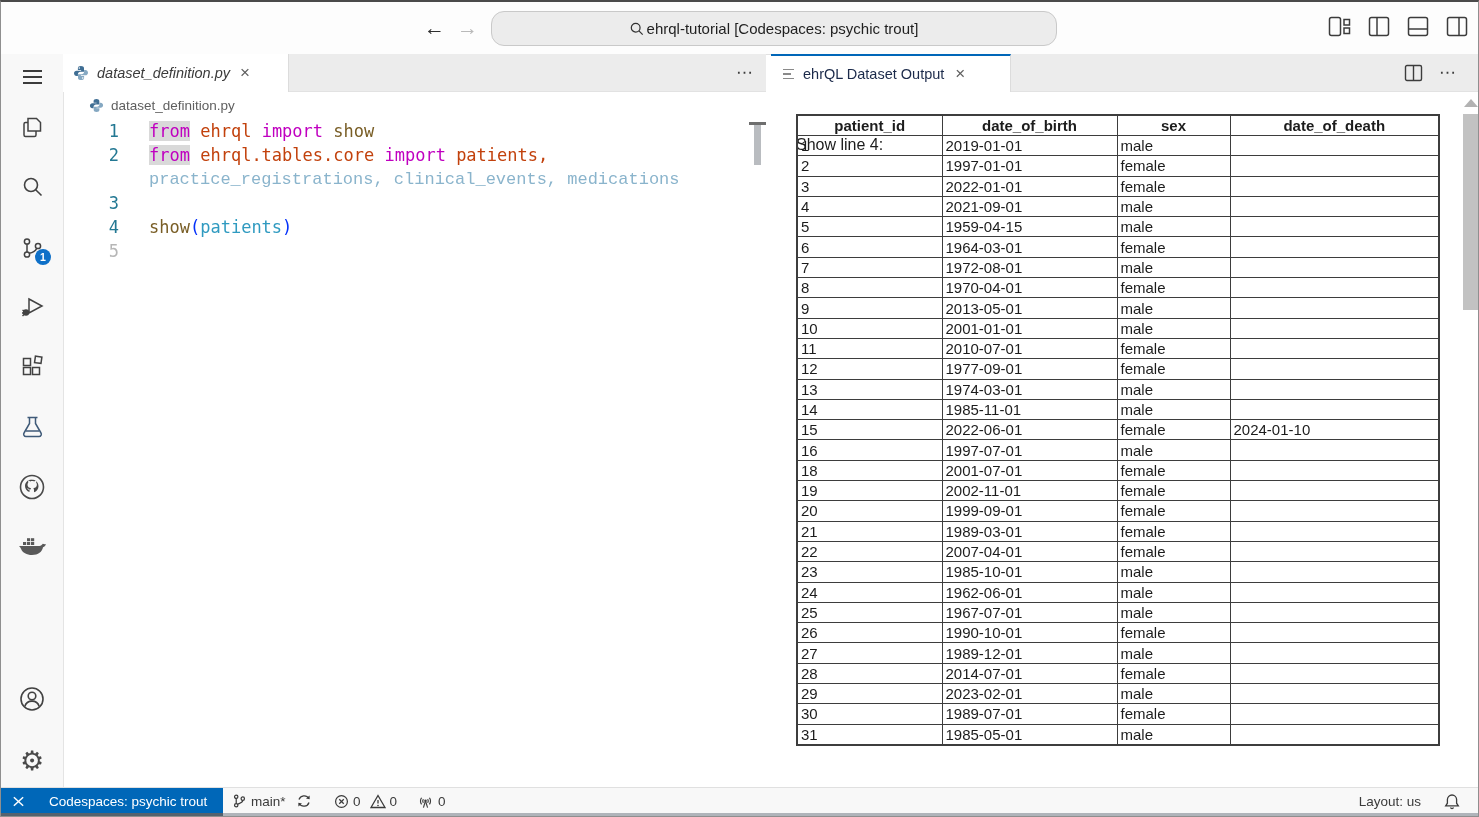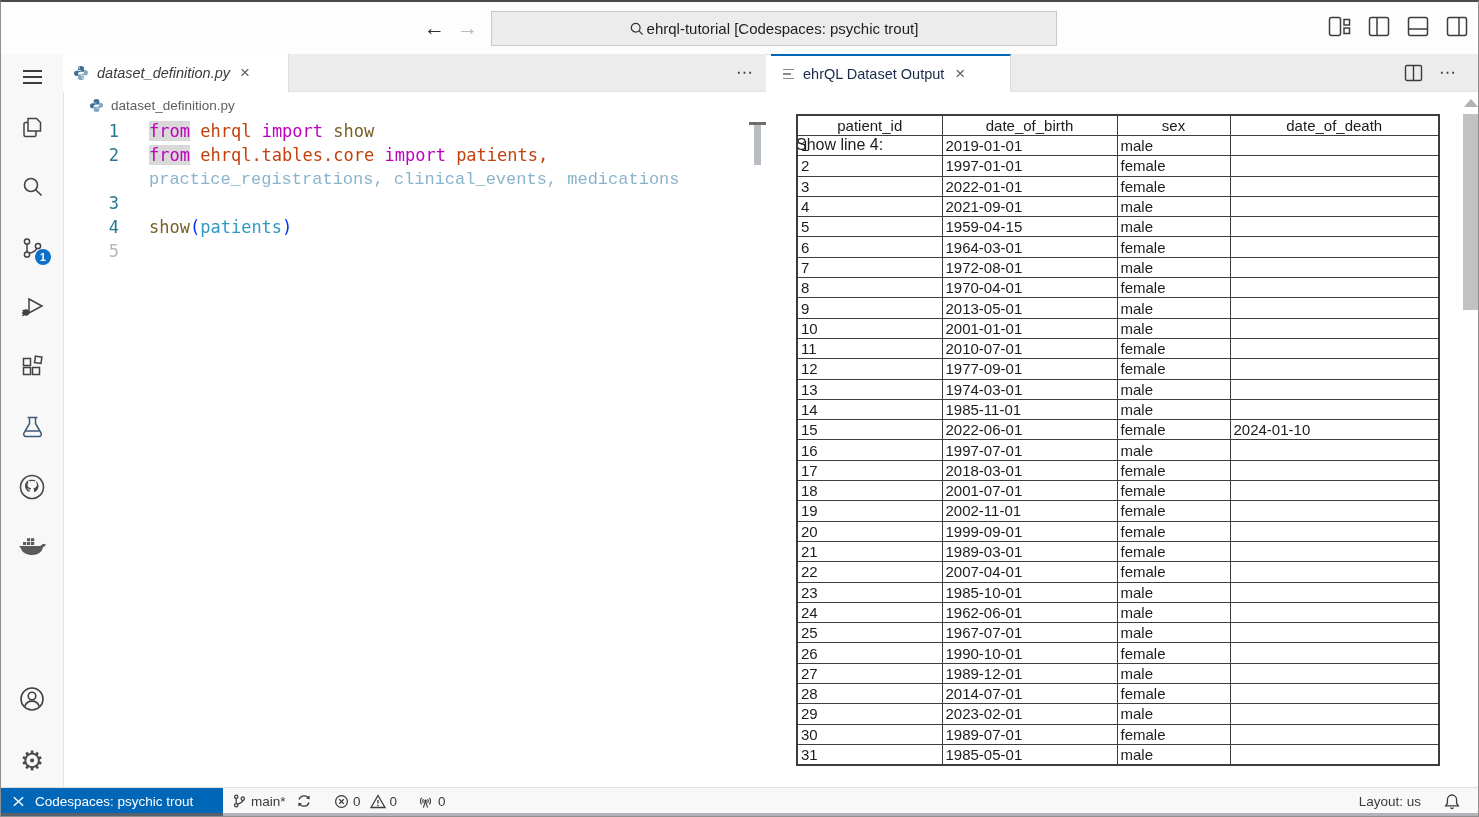--- a/index.html
+++ b/index.html
@@ -3,21 +3,21 @@
 <meta charset="utf-8">
 <style>
   html,body{margin:0;padding:0;background:#9aa0a6;font-family:"Liberation Sans",sans-serif;}
   #window{position:relative;width:1479px;height:817px;background:#ffffff;overflow:hidden;
           box-sizing:border-box;border:1px solid #8f8f8f;border-top:2px solid #4a4a4a;}
   
   .titlebar{position:absolute;left:0;top:0;width:100%;height:52px;background:#fdfdfd;border-bottom:1px solid #e1e1e1;}
   .nav-arrow{position:absolute;top:11px;font-size:21px;color:#2f2f2f;cursor:pointer;line-height:30px;}
   .nav-arrow.fwd{color:#b9b9b9;}
   .searchbox{position:absolute;left:490px;top:9px;width:564px;height:33px;background:#ececec;
-             border:1px solid #c9c9c9;border-radius:0;display:flex;align-items:center;justify-content:center;
+             border:1px solid #c9c9c9;border-radius:13px;display:flex;align-items:center;justify-content:center;
              gap:3px;font-size:15px;color:#1f1f1f;}
   .tb-icons{position:absolute;right:10px;top:14px;display:flex;gap:17px;}
   .tb-icons svg{display:block;}
   
   .activitybar{position:absolute;left:0;top:52px;width:62px;height:733px;background:#f8f8f8;border-right:1px solid #e4e4e4;}
   .act-item{position:absolute;left:0;width:62px;height:34px;display:flex;align-items:center;justify-content:center;cursor:pointer;}
   .menu-lines{display:flex;flex-direction:column;gap:4.5px;}
   .menu-lines i{display:block;width:19px;height:1.7px;background:#3c3c3c;}
   .badge{position:absolute;right:12px;bottom:0px;width:16px;height:16px;border-radius:50%;background:#0e70c8;
          color:#fff;font-size:10.5px;display:flex;align-items:center;justify-content:center;font-weight:bold;}
@@ -46,30 +46,30 @@
   .panel-tabbar{position:absolute;left:770px;top:52px;width:709px;height:38px;background:#ececec;border-bottom:1px solid #e2e2e2;box-sizing:border-box;}
   .panel-tab{position:absolute;left:770px;top:52px;height:38px;background:#ffffff;display:flex;align-items:center;
              padding:0 12px;box-sizing:border-box;border-top:2.5px solid #0066b8;border-right:1px solid #dcdcdc;cursor:pointer;}
   .panel-tab .lbl{font-size:14.5px;color:#1b2a4a;margin:0 9px;}
   .webview-lines{display:flex;flex-direction:column;gap:3px;}
   .webview-lines i{display:block;height:1.6px;background:#8a8a8a;}
   .panel-actions{position:absolute;top:60px;display:flex;gap:16px;align-items:center;}
   .show-line{position:absolute;left:795px;top:91px;font-size:16px;color:#1c1c1c;margin-top:43px;}
   .table-clip{position:absolute;left:795px;top:112px;width:650px;height:673px;overflow:hidden;}
   table.out{border-collapse:collapse;table-layout:fixed;border:2px solid #3d3d3d;font-size:15px;color:#1c1c1c;}
-  table.out th{border:1px solid #3d3d3d;font-weight:normal;text-align:center;height:19px;padding:0 3px;margin-left:25px;}
+  table.out th{border:1px solid #3d3d3d;font-weight:bold;text-align:center;height:19px;padding:0 3px;margin-left:25px;}
   table.out td{border:1px solid #3d3d3d;height:19.3px;padding:0 3px;text-align:left;white-space:nowrap;overflow:hidden;}
   .pn-sb-arrow{position:absolute;left:1463px;top:97px;width:0;height:0;cursor:pointer;
                border-left:7px solid transparent;border-right:7px solid transparent;border-bottom:8px solid #b2b2b2;}
   .pn-sb{position:absolute;left:1462px;top:112px;width:15px;height:196px;background:#c2c2c2;cursor:pointer;}
   
   .statusbar{position:absolute;left:0;top:785px;width:100%;height:26px;background:#f8f8f8;border-top:1px solid #e0e0e0;
              box-sizing:border-box;font-size:13.5px;color:#3b3b3b;}
   .remote{position:absolute;left:0;top:0;width:222px;height:26px;background:#0067b8;color:#fff;display:flex;
-          align-items:center;gap:10px;padding-left:11px;box-sizing:border-box;cursor:pointer;}
+          align-items:center;gap:24px;padding-left:11px;box-sizing:border-box;cursor:pointer;}
   .sb-item{position:absolute;top:0;height:26px;display:flex;align-items:center;gap:4px;cursor:pointer;}
   .sb-item svg{display:block;}
   
   .bg-strip{position:absolute;left:0;top:811px;width:100%;height:6px;background:#b0b4ba;overflow:hidden;}
   .bg-strip .dark{position:absolute;left:0;top:0;width:222px;height:6px;background:#55626e;}
   .bg-frag{position:absolute;top:0;font-size:17px;font-weight:bold;color:#2a2a2a;line-height:20px;letter-spacing:1px;}
 </style>
 </head>
 <body>
 
@@ -350,26 +350,20 @@
             <td>female</td>
             <td>2024-01-10</td>
           </tr>
           <tr>
             <td>16</td>
             <td>1997-07-01</td>
             <td>male</td>
             <td></td>
           </tr>
           <tr>
-            <td>17</td>
-            <td>2018-03-01</td>
-            <td>female</td>
-            <td></td>
-          </tr>
-          <tr>
             <td>18</td>
             <td>2001-07-01</td>
             <td>female</td>
             <td></td>
           </tr>
           <tr>
             <td>19</td>
             <td>2002-11-01</td>
             <td>female</td>
             <td></td>

